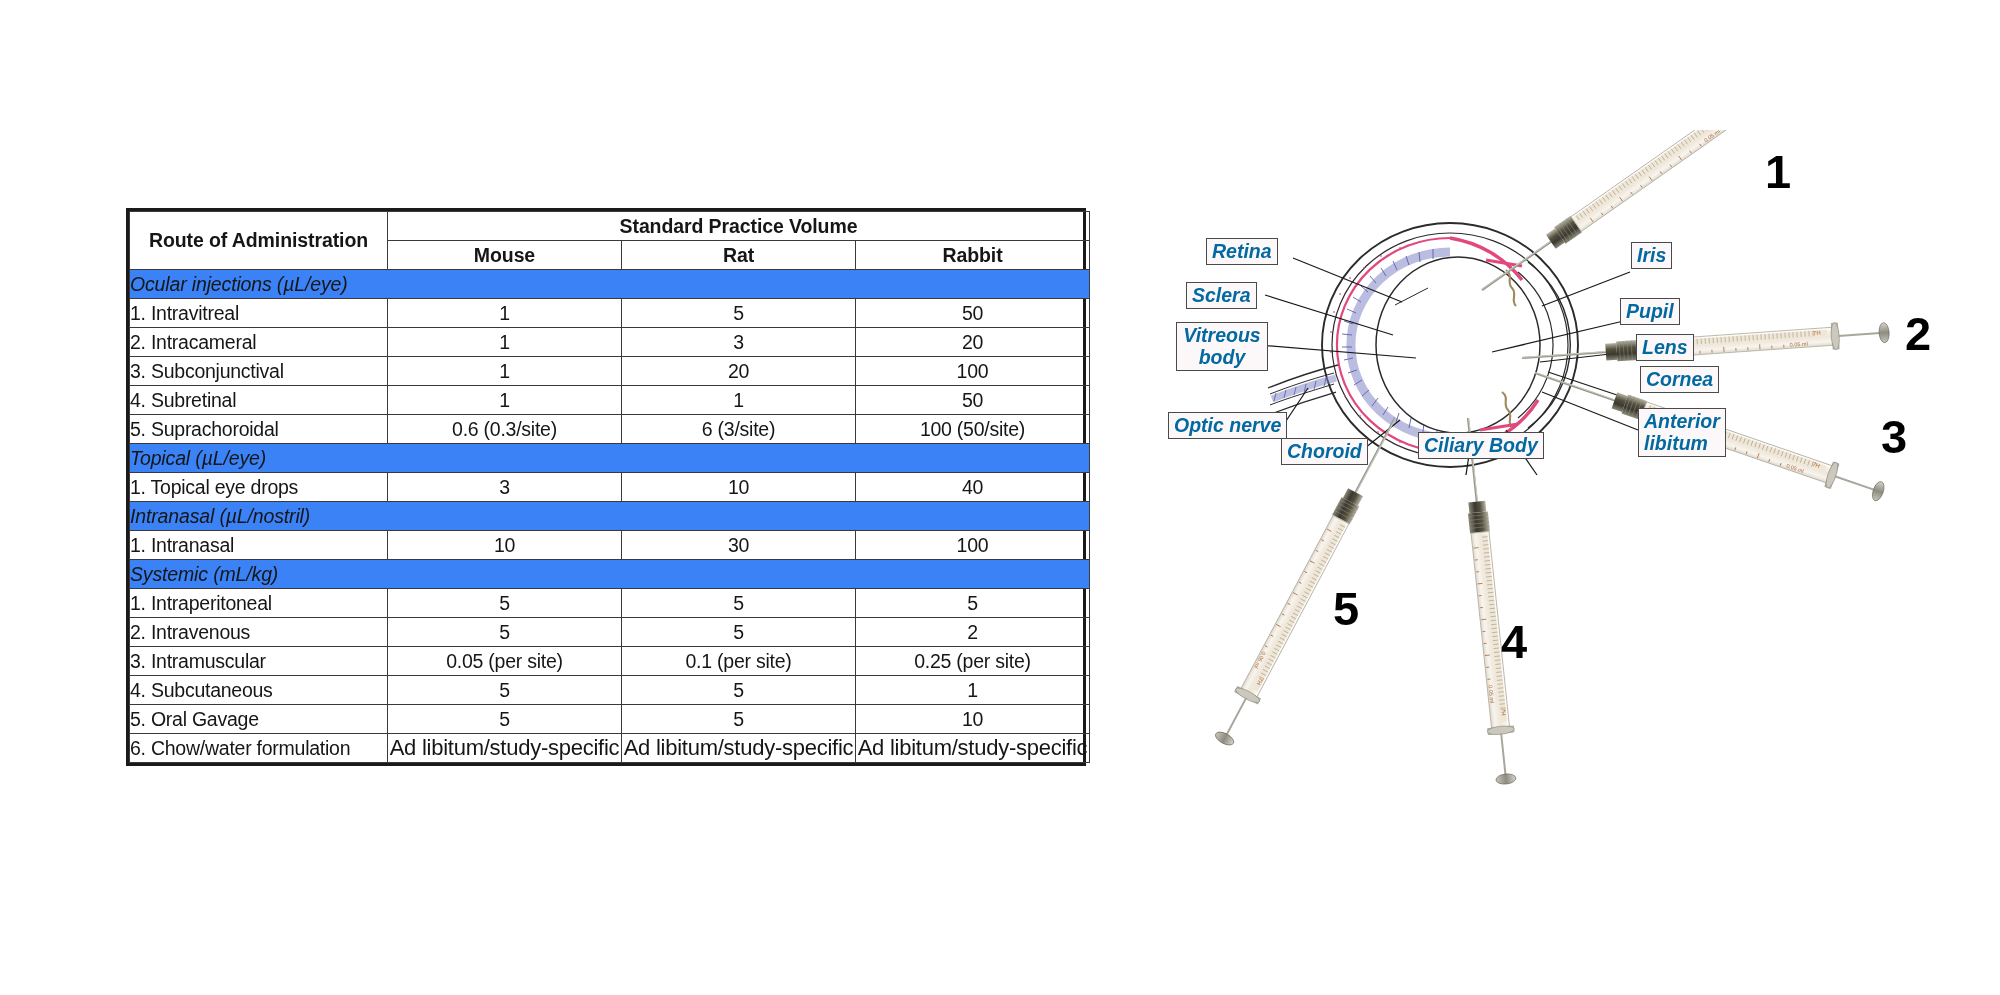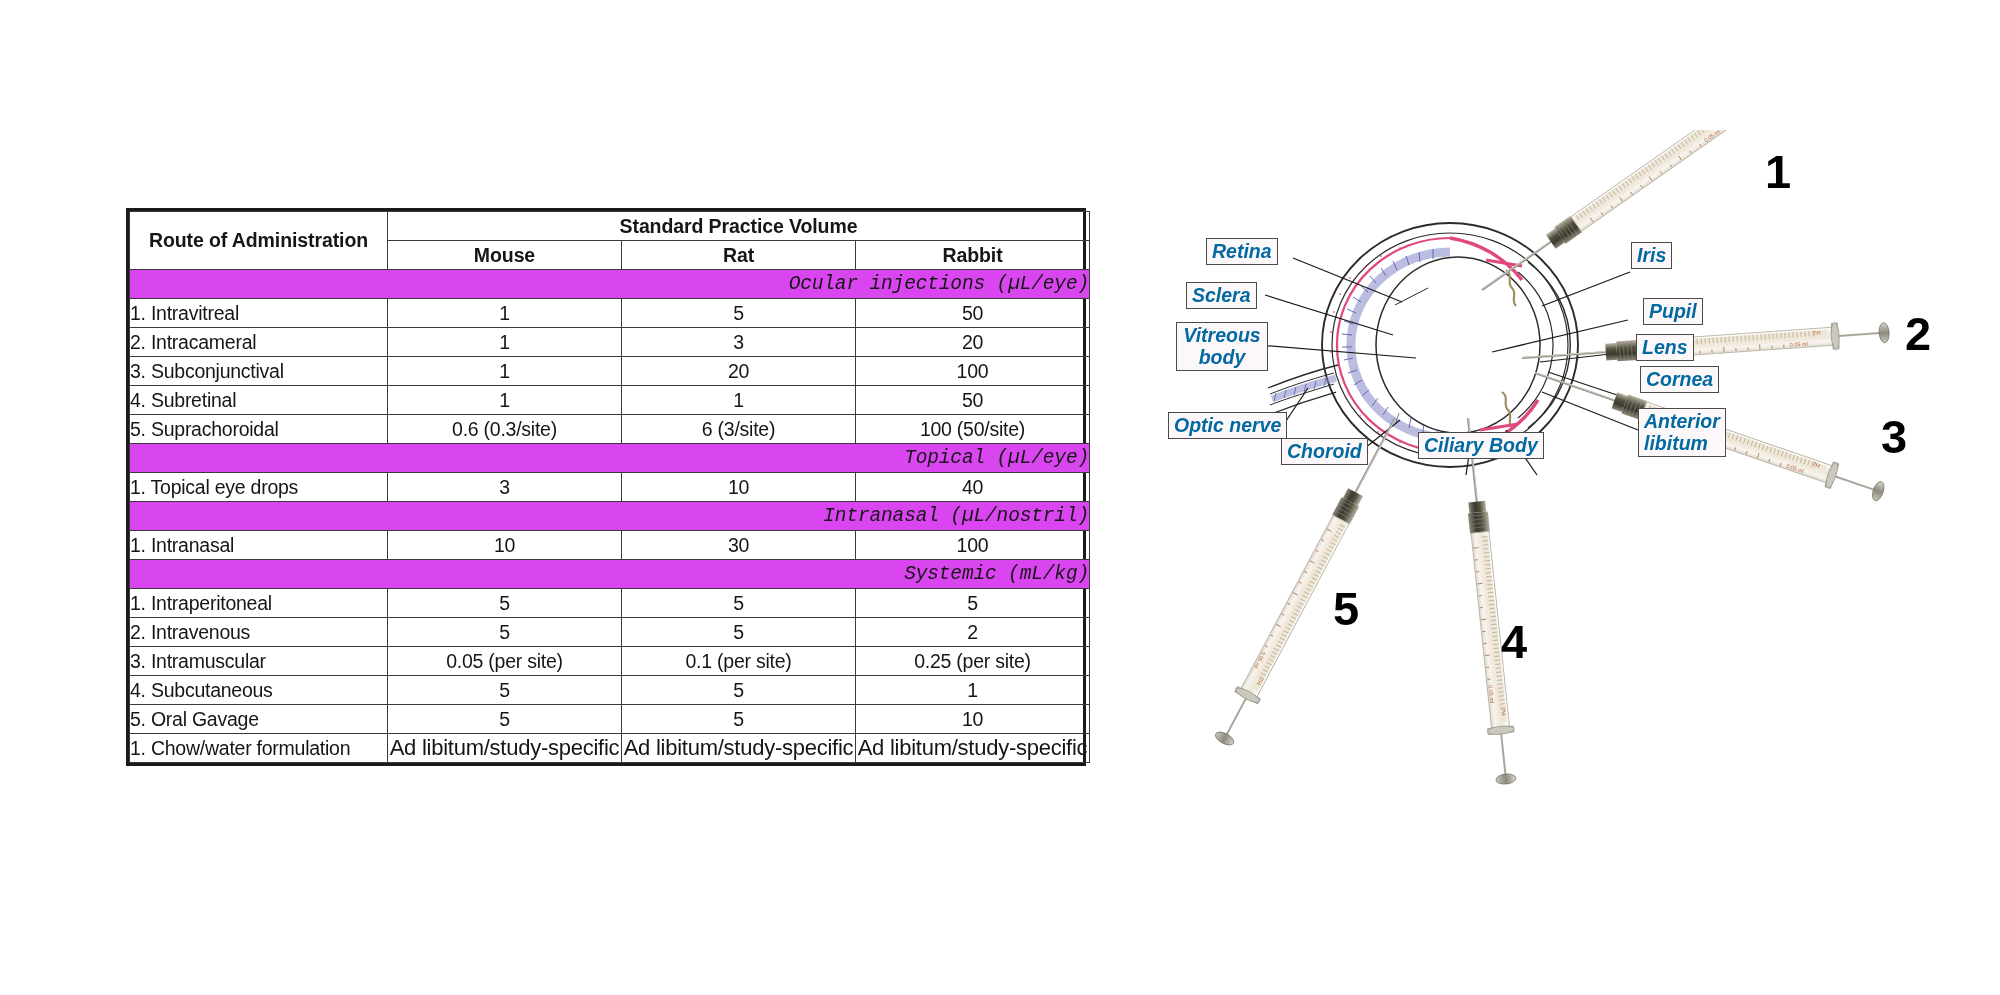--- a/index.html
+++ b/index.html
@@ -45,28 +45,27 @@
     vertical-align: middle;
     font-size: 19px;
     letter-spacing: -0.1px;
   }
   th.hdr-route {
     text-align: center;
     vertical-align: middle;
     padding: 0 6px;
   }
   td.sect {
-    background: #d946ef;
-    text-align: right;
+    background: #3b82f6;
+    text-align: left;
     vertical-align: middle;
     font-style: italic;
     font-size: 19.5px;
     height: 30px;
     letter-spacing: -0.15px;
-    font-family: Liberation Mono, monospace;
   }
   td.route {
     text-align: left;
     vertical-align: middle;
     padding-left: 7px;
     letter-spacing: -0.25px;
     white-space: nowrap;
   }
   td.val {
     text-align: center;
@@ -218,21 +217,21 @@
           <td class="val">5</td>
           <td class="val">1</td>
         </tr>
         <tr>
           <td class="route">5. Oral Gavage</td>
           <td class="val">5</td>
           <td class="val">5</td>
           <td class="val">10</td>
         </tr>
         <tr>
-          <td class="route">1. Chow/water formulation</td>
+          <td class="route">6. Chow/water formulation</td>
           <td class="val small">Ad libitum/study-specific</td>
           <td class="val small">Ad libitum/study-specific</td>
           <td class="val small">Ad libitum/study-specific</td>
         </tr>
       </tbody>
     </table>
   </div>
 
   <div id="diagram">
 
@@ -472,21 +471,21 @@
     </div>
 
     <div class="lblbox" style="left:18px; top:282px;">Optic nerve</div>
 
     <div class="lblbox" style="left:131px; top:308px;">Choroid</div>
 
     <div class="lblbox" style="left:268px; top:302px;">Ciliary Body</div>
 
     <div class="lblbox" style="left:481px; top:112px;">Iris</div>
 
-    <div class="lblbox" style="left:493px; top:168px;">Pupil</div>
+    <div class="lblbox" style="left:470px; top:168px;">Pupil</div>
 
     <div class="lblbox" style="left:486px; top:204px;text-align:right;">Lens</div>
 
     <div class="lblbox" style="left:490px; top:236px;">Cornea</div>
 
     <div class="lblbox two" style="left:488px; top:278px; width:88px;">
       <span>Anterior</span><br>
       <span>libitum</span>
     </div>
 

